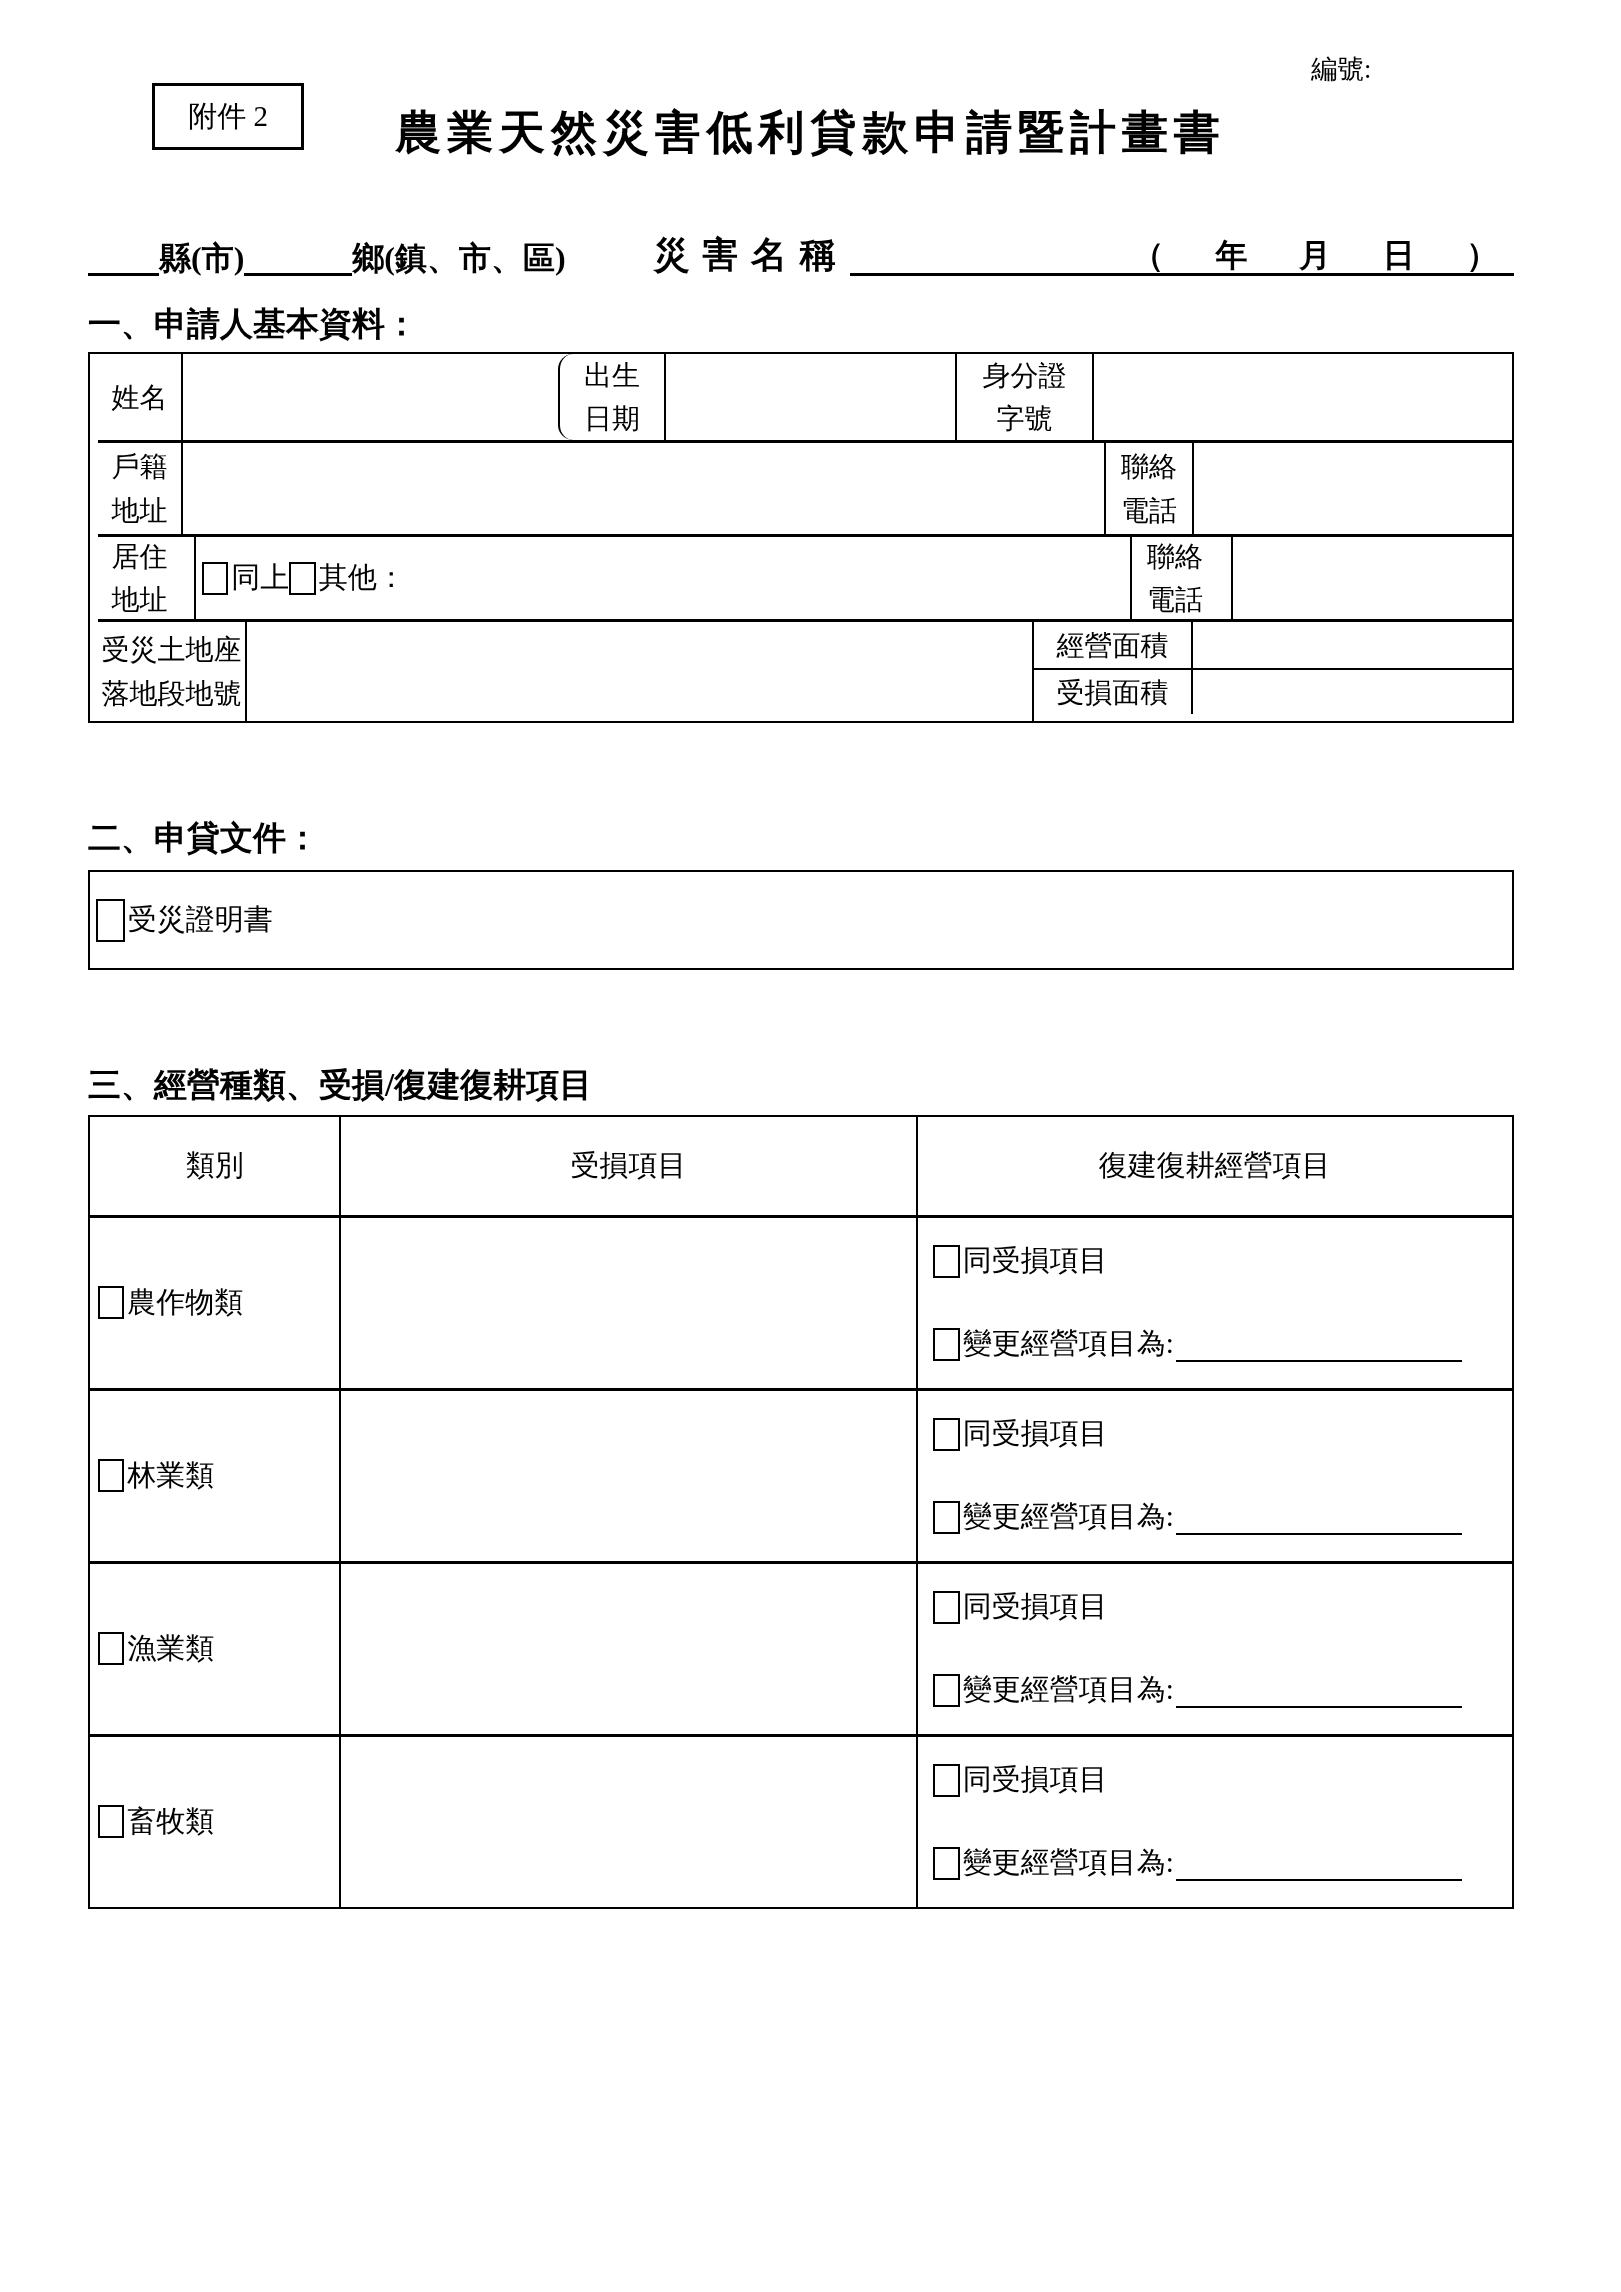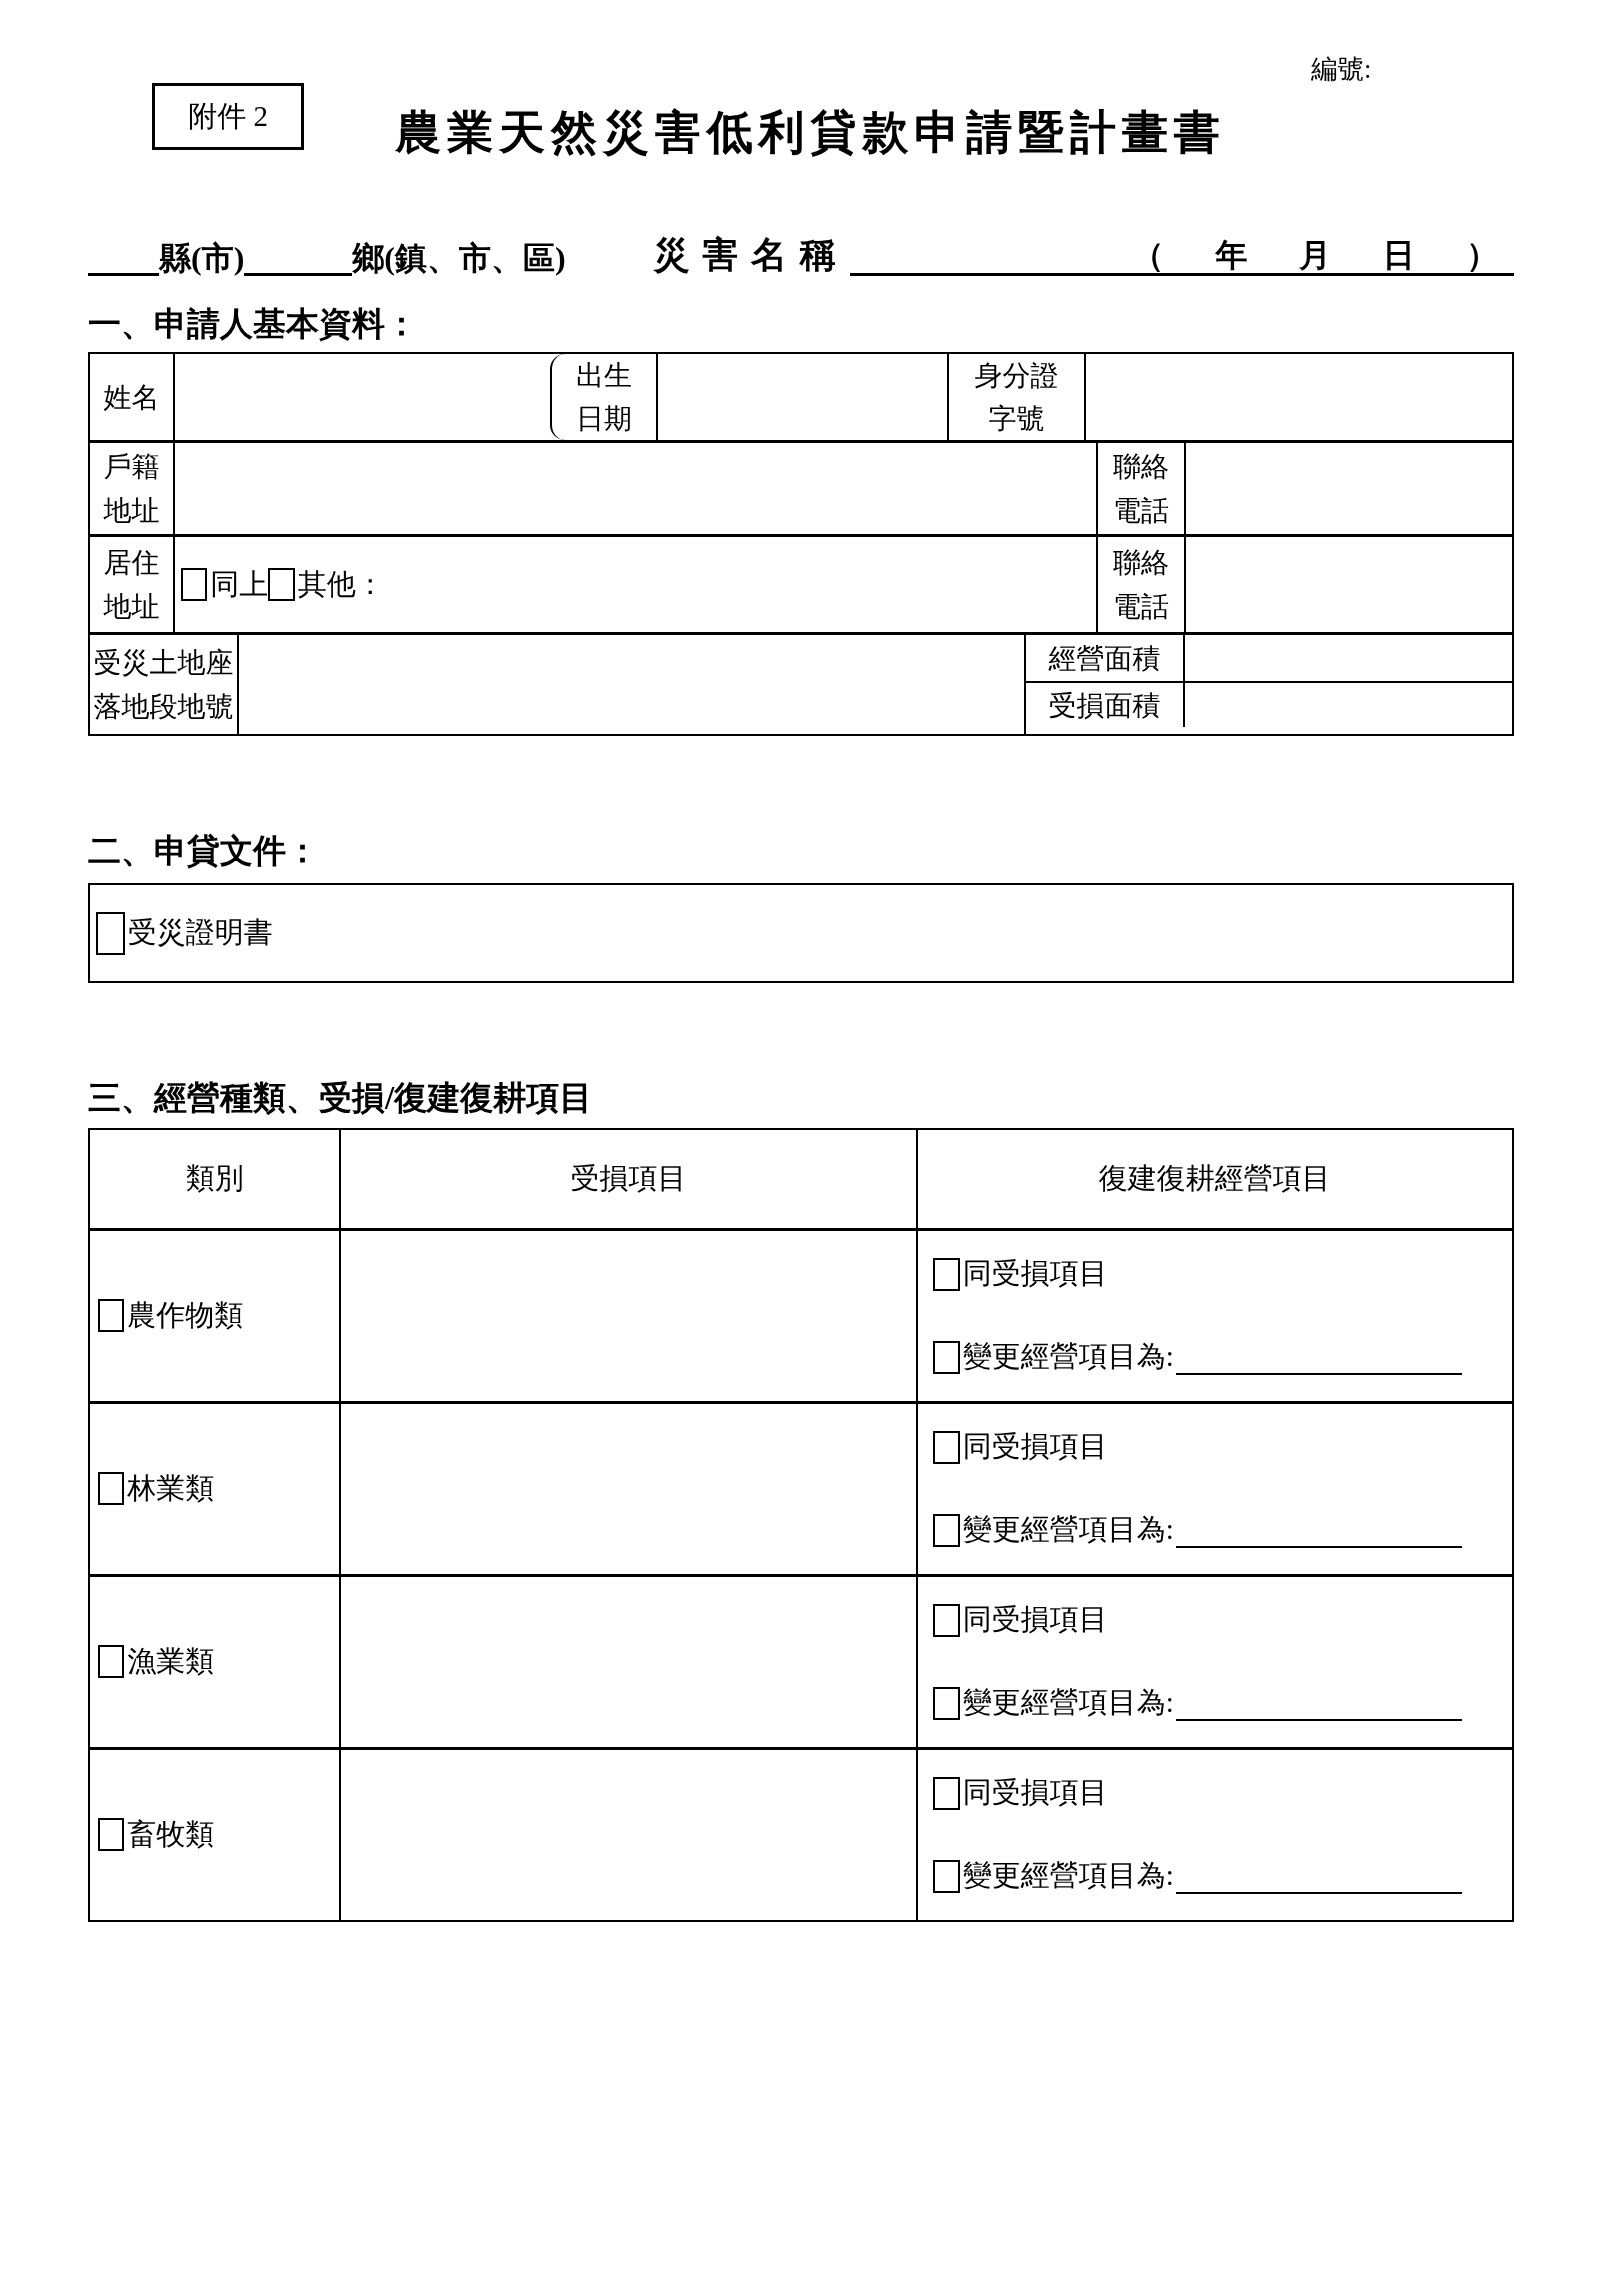--- a/index.html
+++ b/index.html
@@ -46,35 +46,35 @@
   }
   .date-text { font-size: 32px; letter-spacing: 9.8px; font-weight: bold; }
 
   
   .heading { margin-left: 88px; font-size: 33px; font-weight: bold; line-height: 43px; }
   .h1 { margin-top: 27.4px; }
   .h2 { margin-top: 94px; }
   .h3 { margin-top: 94px; }
 
   
-  .t1 { margin: 5.9px 107px 0 88px; border: 2.9px solid #000; }
+  .t1 { margin: 5.9px 107px 0 88px; border: 2.9px solid #000; padding-left: 8px; }
   .t1-row { display: flex; }
   .t1-row + .t1-row, .bt { border-top: 3.9px solid #000; }
   .cell { border-left: 2px solid #000; }
   .cell:first-child { border-left: none; }
   .lab {
     display: flex; align-items: center; justify-content: center;
     text-align: center; font-size: 28px; white-space: pre-line;
     line-height: 1.55; flex: none;
   }
   .val { flex: none; text-align: right; }
   .grow { flex: 1 1 auto; }
   .r1 { height: 86px; }
   .r2 { height: 94px; }
-  .r3 { height: 98px; }
+  .r3 { height: 85px; gap: 13px; }
   .r45 { height: 102px; }
   .c85  { width: 83px; }  .c385 { width: 377px; } .c108 { width: 106px; border-radius: 15px; }
   .c297 { width: 291px; } .c140 { width: 137px; }
   .c942 { width: 923px; } .c90  { width: 88px; }
   .c150 { width: 147px; font-family: Liberation Serif, serif; } .c803 { width: 787px; } .c160 { width: 157px; }
   .sub-col { flex: 1 1 auto; display: flex; flex-direction: column; border-left: 2px solid #000; }
   .sub-row { display: flex; height: 46px; }
   .sub-row + .sub-row { border-top: 2.9px solid #000; }
   .sub-row .lab { border-left: none; }
   .residence-opts {

